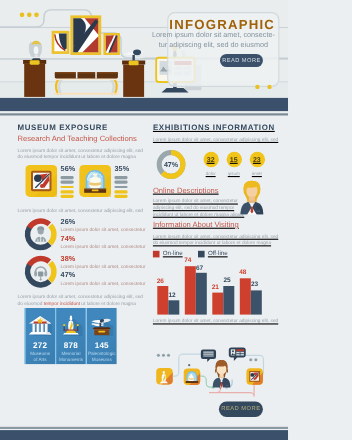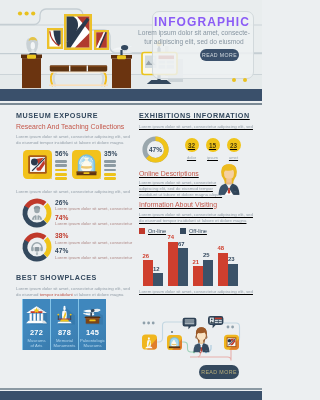--- a/index.html
+++ b/index.html
@@ -9,21 +9,21 @@
 
   
   .hero{position:absolute;left:0;top:0;width:262px;height:89px;background:#e9edee;overflow:hidden;}
   .hero-svg{position:absolute;left:0;top:0;}
   .darkbar{position:absolute;left:0;top:89px;width:262px;height:12px;background:#3a506b;}
   .darkbar2{position:absolute;left:0;top:103px;width:262px;height:2px;background:#7b8a95;}
 
   .hero-panel{position:absolute;left:152px;top:11px;width:100px;height:66px;background:rgba(238,241,242,0.86);
      border:1px solid #d2d9dc;border-radius:7px;}
   .hero-title{position:absolute;left:152px;top:15px;width:100px;text-align:center;
-     font-size:12px;font-weight:bold;letter-spacing:1.1px;color:#8b5cf6;}
+     font-size:12px;font-weight:bold;letter-spacing:1.1px;color:#a16207;}
   .hero-sub{position:absolute;left:136px;top:29px;width:116px;text-align:center;
      font-size:6.6px;line-height:8.6px;color:#8795a1;}
   .hero-btn{position:absolute;left:200px;top:48.5px;width:39px;height:12.5px;border-radius:6.25px;
      background:#3a506b;color:#d3dbe0;font-size:5.2px;letter-spacing:.4px;
      display:flex;align-items:center;justify-content:center;}
   .hero-dots{position:absolute;left:232px;top:68px;}
   .dot{width:4px;height:4px;border-radius:50%;background:#e9c120;display:inline-block;margin-right:3px;}
 
   
   .main{position:absolute;left:0;top:105px;width:262px;height:285px;}
@@ -339,21 +339,20 @@
           </svg>
         </div>
         <div class="dinfo">
           <div class="dval red">38%</div>
           <div class="dtxt">Lorem ipsum dolor sit amet, consectetur</div>
           <div class="dval navy">47%</div>
           <div class="dtxt">Lorem ipsum dolor sit amet, consectetur</div>
         </div>
       </div>
 
-      <h3 class="sec sp-title">BEST SHOWPLACES</h3>
       <p class="ptxt p2">
         <span>Lorem ipsum dolor sit amet, consectetur adipiscing elit, sed</span><br>
         <span>do eiusmod </span><span class="hl">tempor incididunt </span><span>ut labore et dolore magna</span>
       </p>
 
       <div class="cards">
         <div class="card">
           <div class="cardicon">
             <svg width="28" height="28" viewBox="0 0 28 28">
               <path d="M14 3 L26 11.5 L26 24 L7 24 Z" fill="#2e6ea0" opacity=".45"></path>

